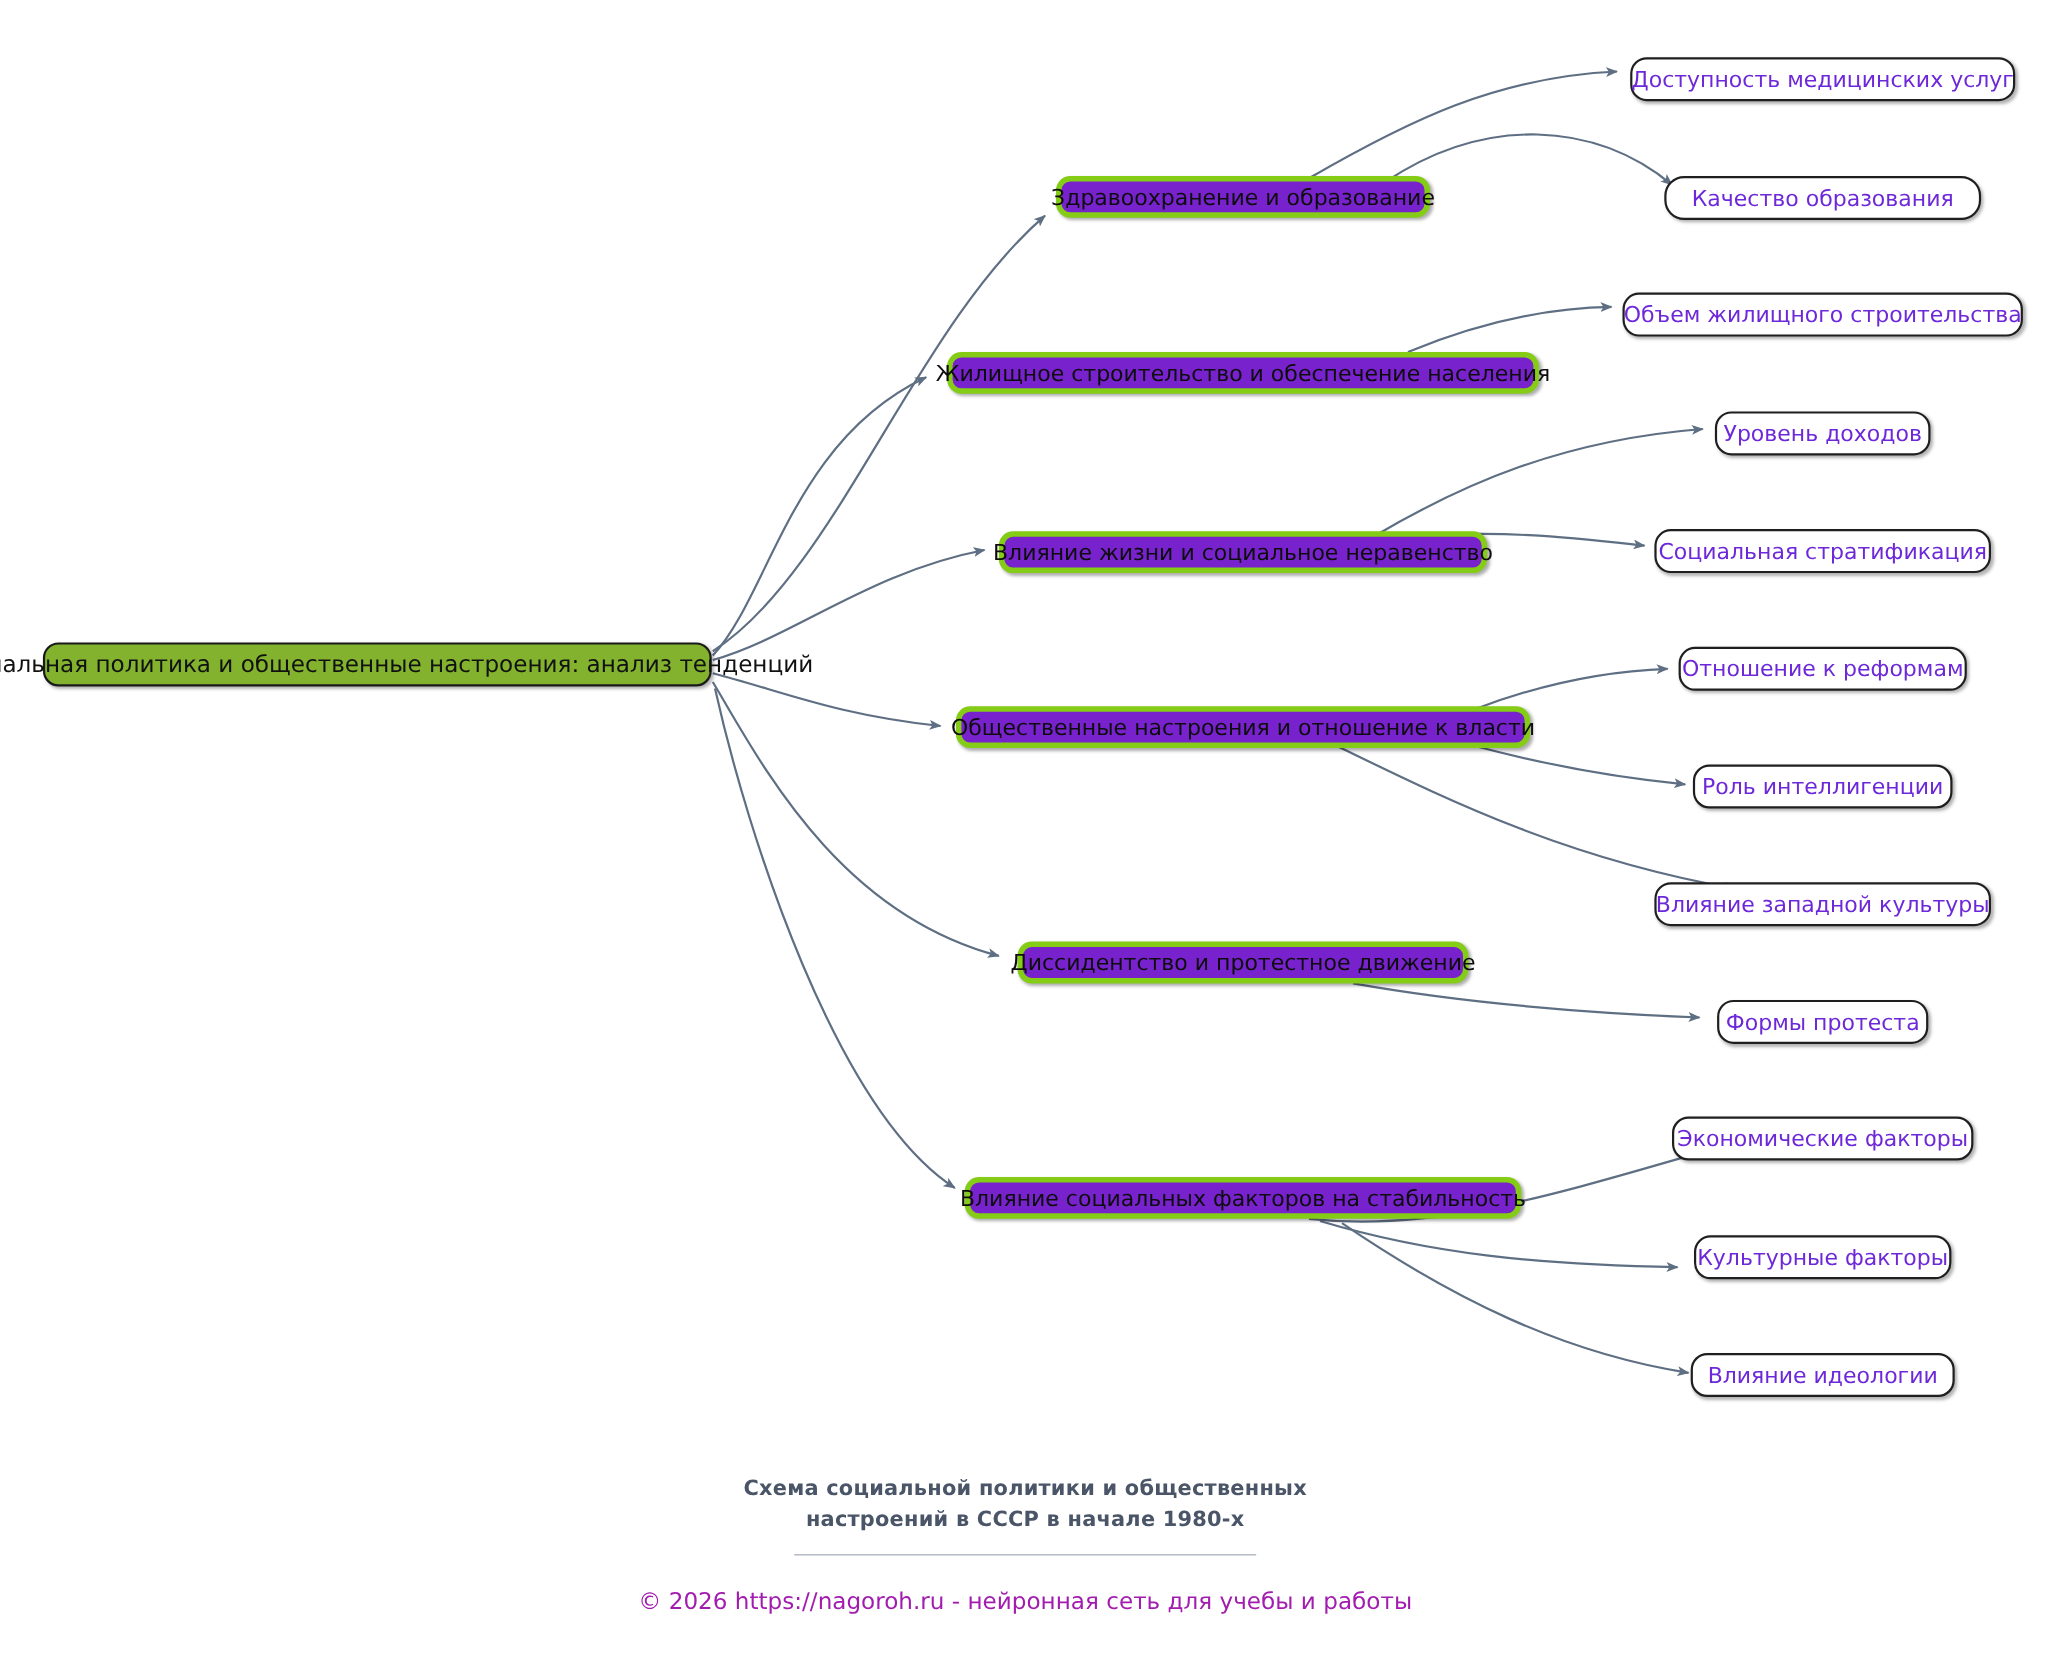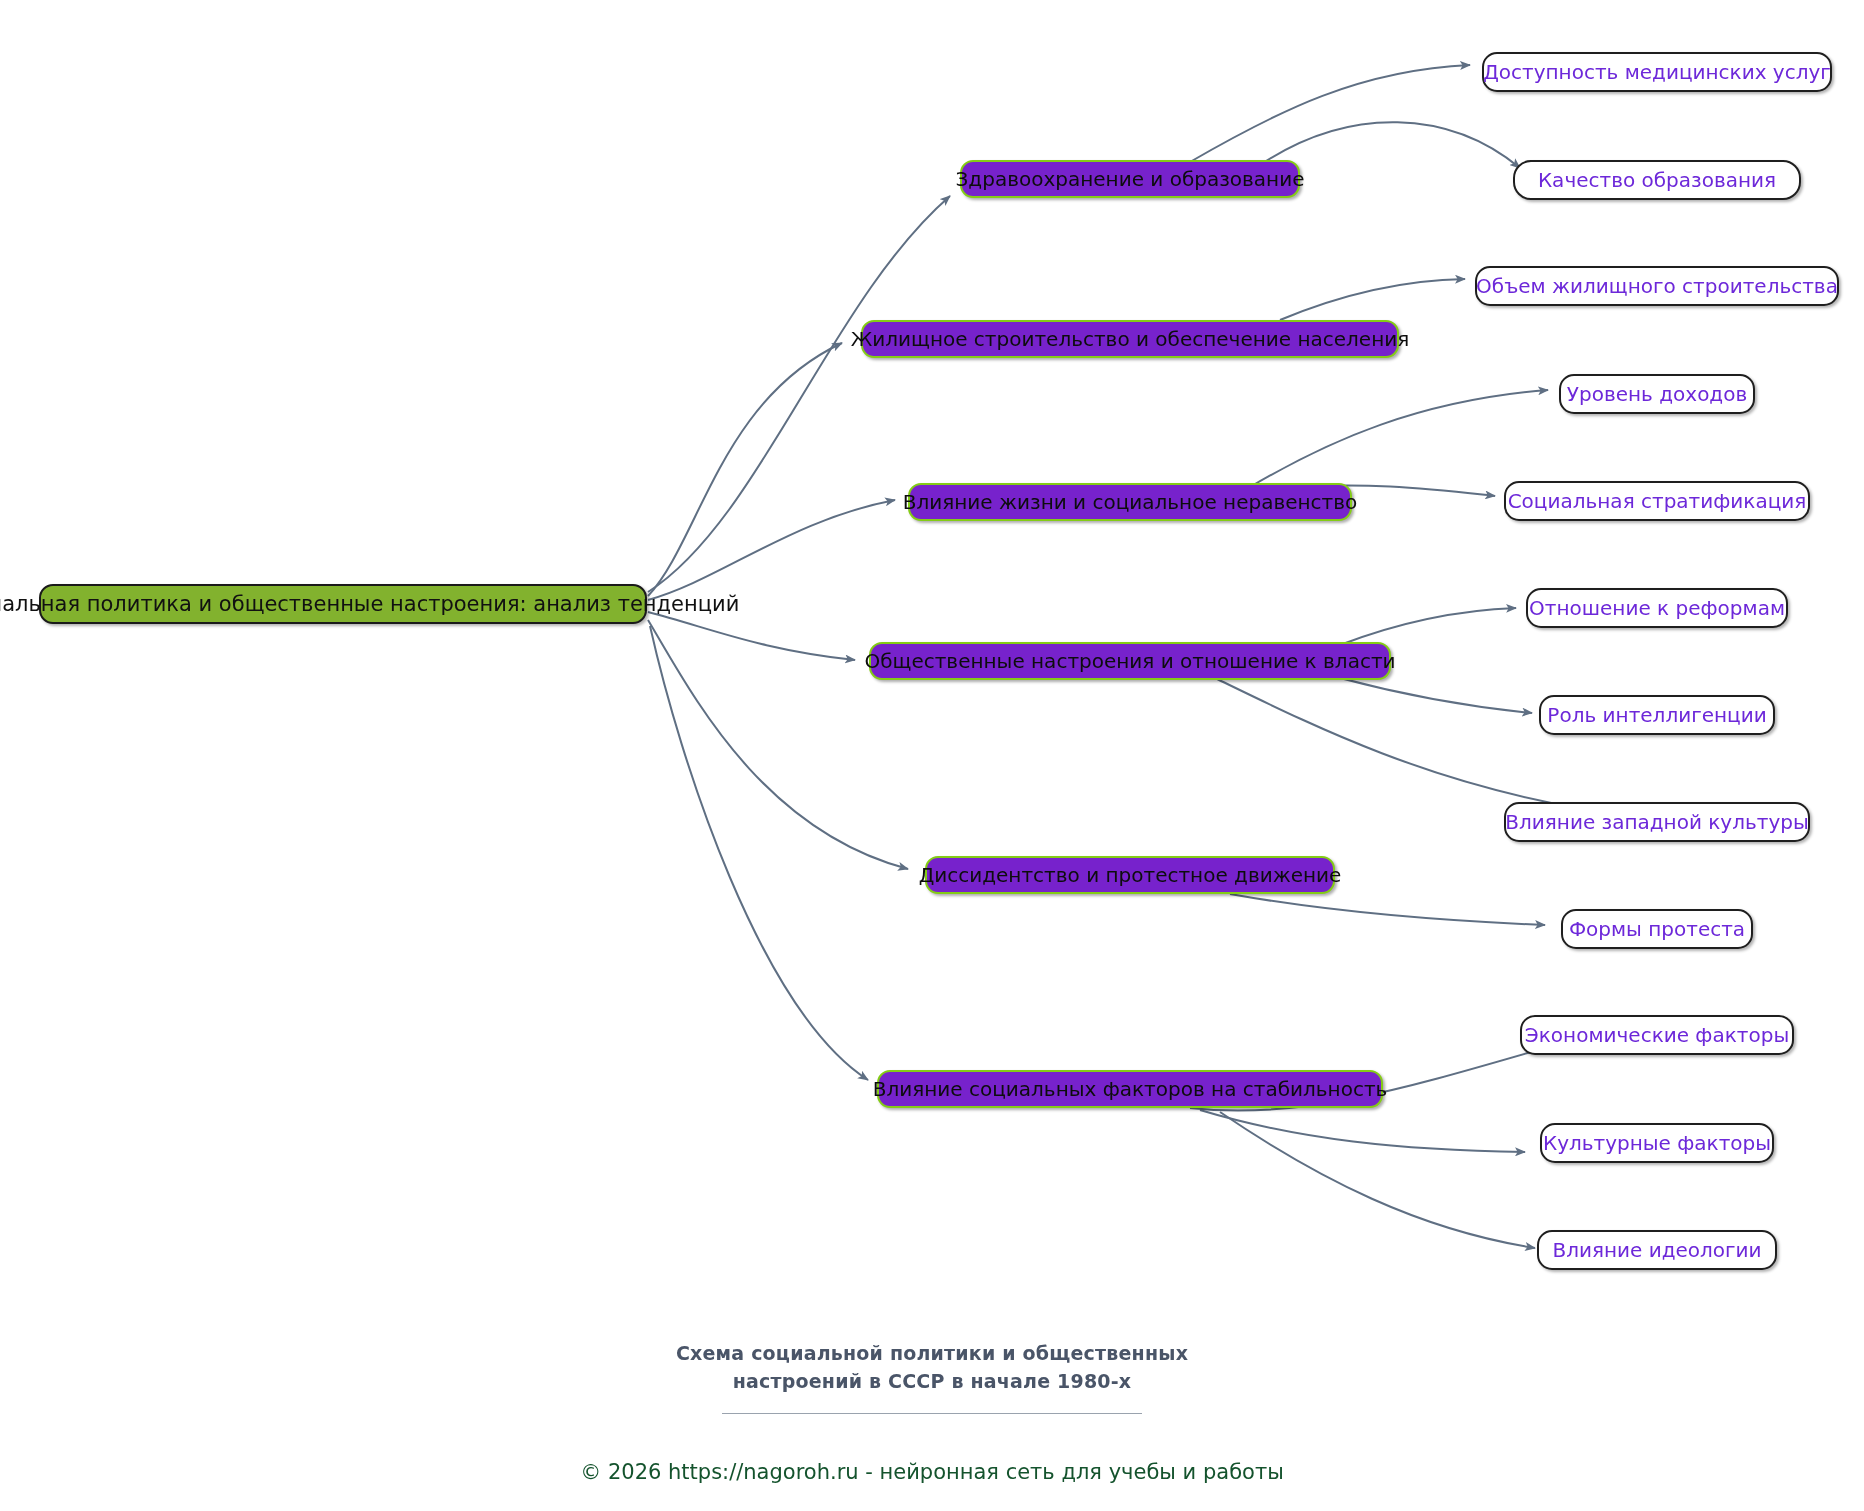--- a/index.html
+++ b/index.html
@@ -49,21 +49,21 @@
     border-radius: 14px;
     color: #111111;
     font-size: 21px;
     padding: 0 16px;
     height: 40px;
     box-shadow: 2px 2px 3px rgba(0,0,0,0.30);
   }
 
   .node-branch {
     background: #7722cc;
-    border: 2px solid #84cc16;
+    border: 5px solid #84cc16;
     border-radius: 13px;
     color: #0d0d0d;
     font-size: 20px;
     padding: 0 16px;
     height: 38px;
     box-shadow: 2px 2px 3px rgba(0,0,0,0.32);
   }
 
   .node-leaf {
     background: #ffffff;
@@ -90,22 +90,22 @@
     line-height: 1.45;
     letter-spacing: 0.2px;
   }
   .footer-rule {
     width: 420px;
     height: 1px;
     background: #9aa3ae;
     margin: 18px auto 0 auto;
   }
   .footer-credit {
-    margin-top: 46px;
-    color: #14532d;
+    margin-top: 30px;
+    color: #a21caf;
     font-size: 21px;
   }
 </style>
 </head>
 <body>
 
 <div id="mindmap-canvas">
 
   <svg id="edge-layer" viewBox="0 0 1864 1511" width="1864" height="1511" xmlns="http://www.w3.org/2000/svg">
     <defs>

